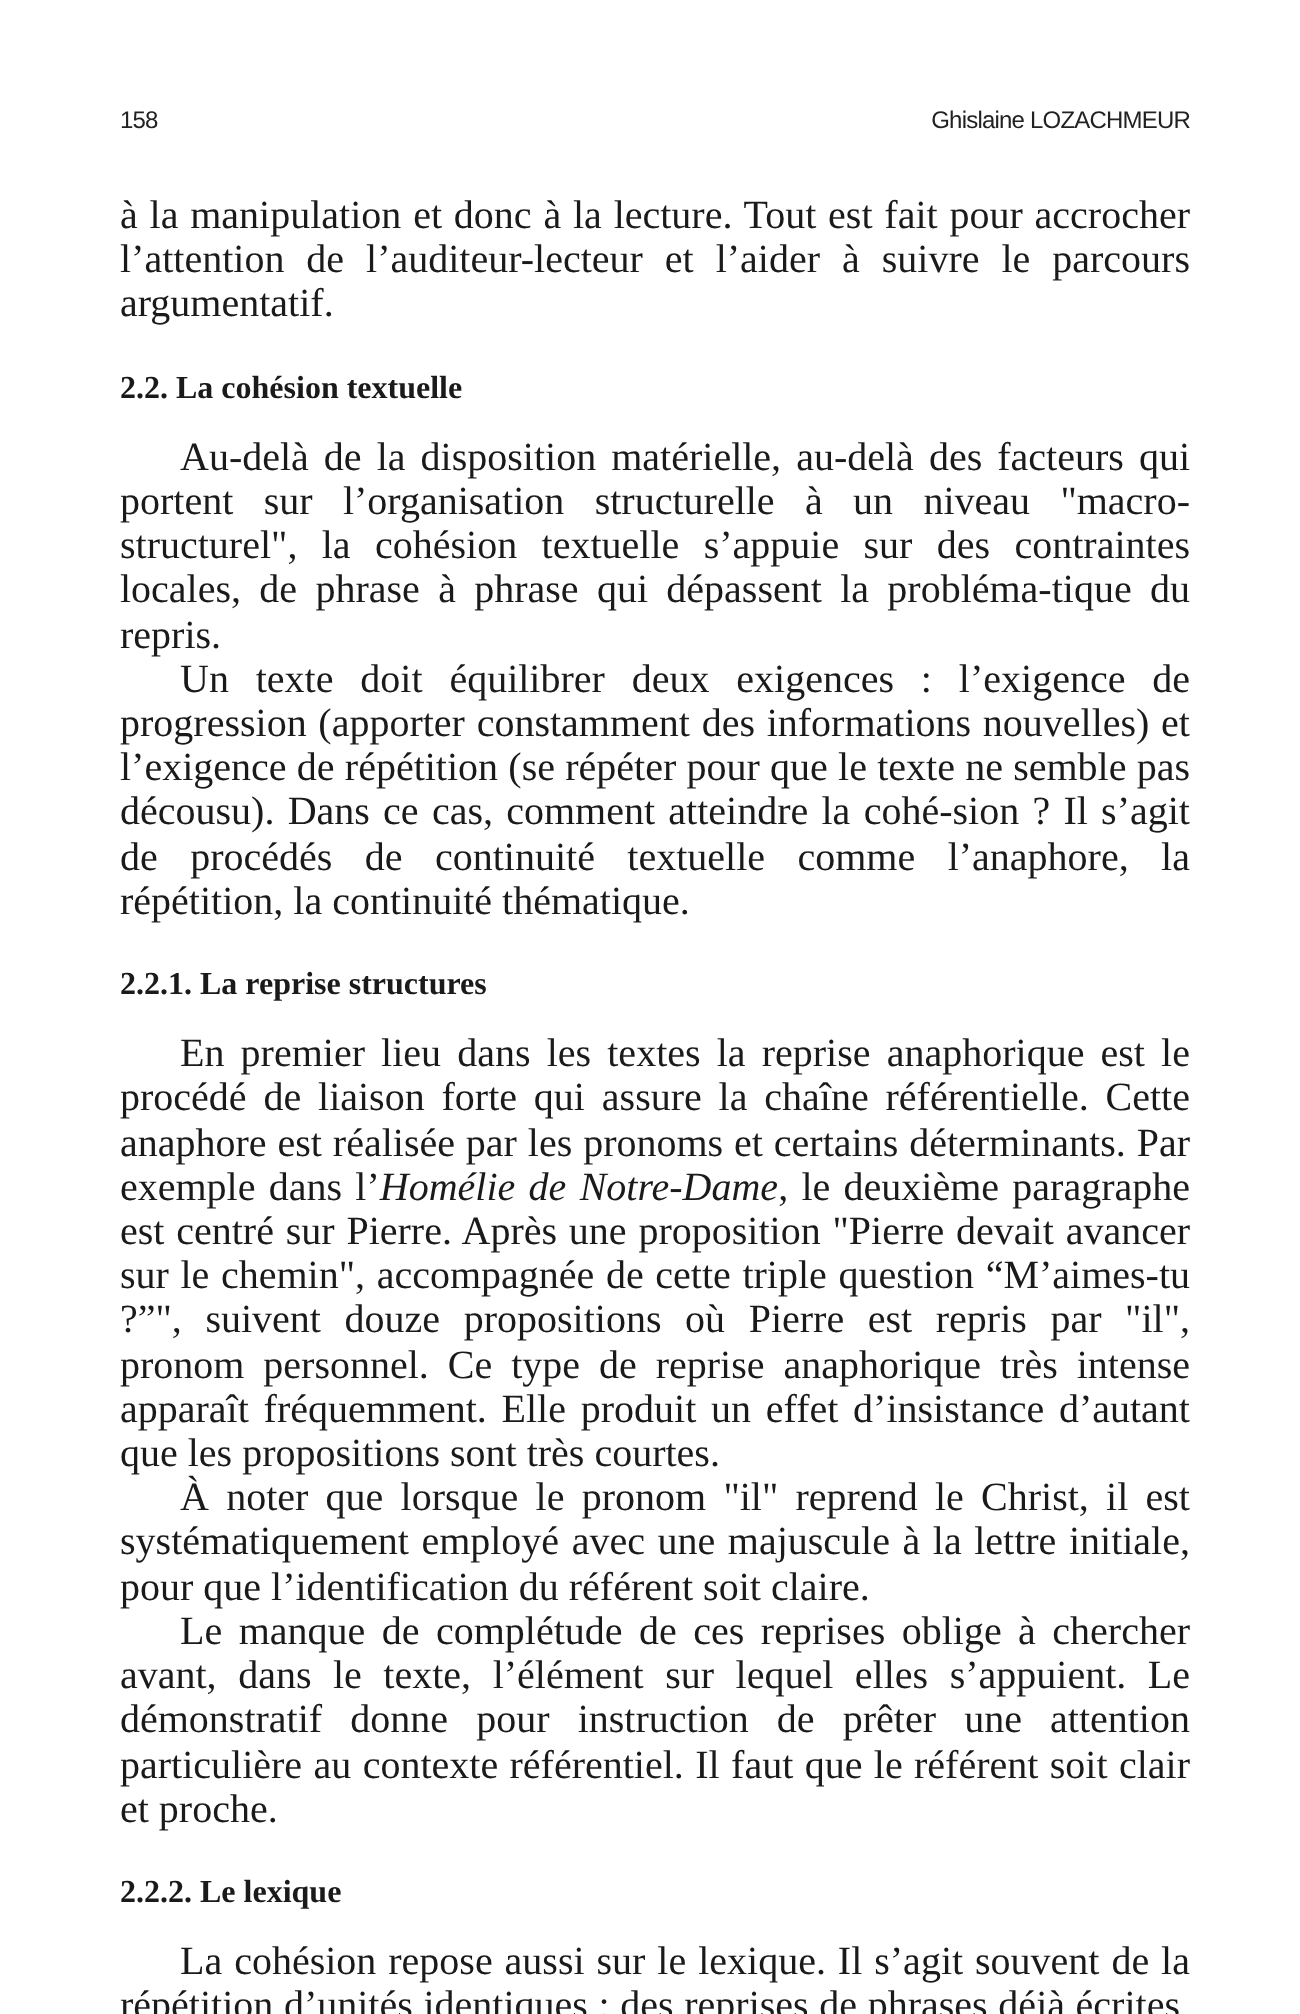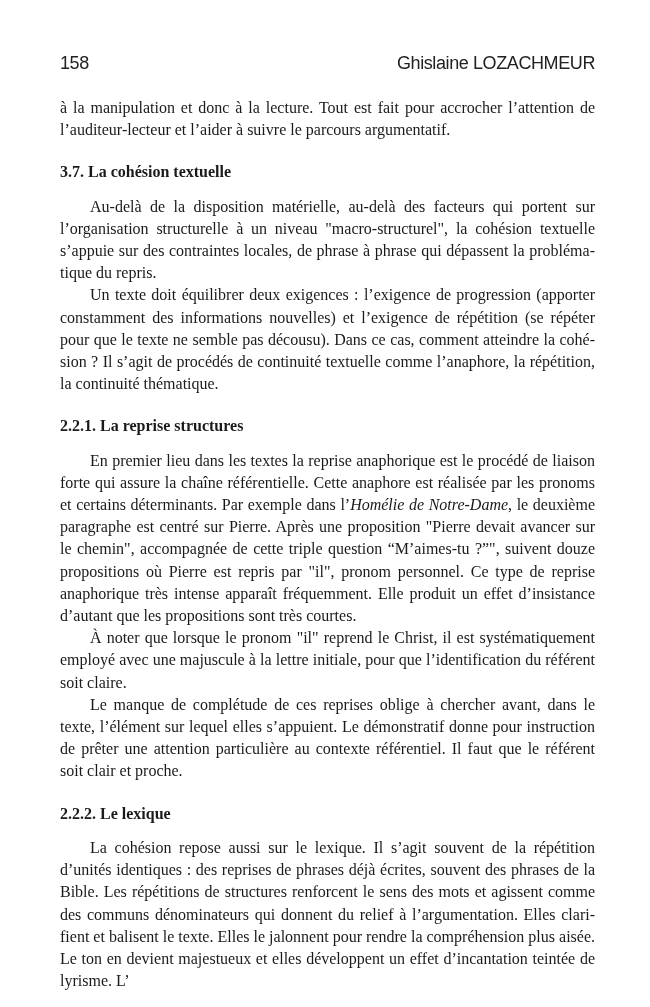--- a/index.html
+++ b/index.html
@@ -5,26 +5,26 @@
   html, body { margin: 0; padding: 0; background: #ffffff; }
   body { width: 650px; height: 1007px; position: relative; overflow: hidden; }
   .page {
     position: absolute; left: 60px; top: 0; width: 535px;
     font-family: "Liberation Serif", "DejaVu Serif", serif;
     color: #1a1a1a;
   }
   .running-head {
     position: absolute; top: 53px; left: 0; width: 535px;
     font-family: "Liberation Sans", "DejaVu Sans", sans-serif;
-    font-size: 18px; letter-spacing: -0.4px; color: #222;
+    font-size: 12px; letter-spacing: -0.4px; color: #222;
     display: flex; justify-content: space-between;
   }
   .body-text { position: absolute; top: 97px; left: 0; width: 535px; }
   p {
-    margin: 0; font-size: 16px; line-height: 22.2px;
+    margin: 0; font-size: 20px; line-height: 22.2px;
     text-align: justify; hyphens: none;
   }
   p.indent { text-indent: 30px; }
   h2 {
     margin: 0; font-size: 16px; font-weight: bold; line-height: 22.2px;
   }
   .gap-before-h { height: 20px; }
   .gap-after-h { height: 12px; }
   i { }
 </style>
@@ -34,21 +34,21 @@
 <div class="page">
   <div class="running-head">
     <span>158</span>
     <span>Ghislaine LOZACHMEUR</span>
   </div>
 
   <div class="body-text">
     <p>à la manipulation et donc à la lecture. Tout est fait pour accrocher l’attention de l’auditeur-lecteur et l’aider à suivre le parcours argumentatif.</p>
 
     <div class="gap-before-h"></div>
-    <h2>3.7. La cohésion textuelle</h2>
+    <h2>2.2. La cohésion textuelle</h2>
     <div class="gap-after-h"></div>
     <p class="indent">Au-delà de la disposition matérielle, au-delà des facteurs qui portent sur l’organisation structurelle à un niveau "macro-structurel", la cohésion textuelle s’appuie sur des contraintes locales, de phrase à phrase qui dépassent la probléma-tique du repris.</p>
     <p class="indent">Un texte doit équilibrer deux exigences : l’exigence de progression (apporter constamment des informations nouvelles) et l’exigence de répétition (se répéter pour que le texte ne semble pas décousu). Dans ce cas, comment atteindre la cohé-sion ? Il s’agit de procédés de continuité textuelle comme l’anaphore, la répétition, la continuité thématique.</p>
 
     <div class="gap-before-h"></div>
     <h2>2.2.1. La reprise structures</h2>
     <div class="gap-after-h"></div>
     <p class="indent"><span>En premier lieu dans les textes la reprise anaphorique est le procédé de liaison forte qui assure la chaîne référentielle. Cette anaphore est réalisée par les pronoms et certains déterminants. Par exemple dans l’</span><i>Homélie de Notre-Dame</i><span>, le deuxième paragraphe est centré sur Pierre. Après une proposition "Pierre devait avancer sur le chemin", accompagnée de cette triple question “M’aimes-tu ?”", suivent douze propositions où Pierre est repris par "il", pronom personnel. Ce type de reprise anaphorique très intense apparaît fréquemment. Elle produit un effet d’insistance d’autant que les propositions sont très courtes.</span></p>
     <p class="indent">À noter que lorsque le pronom "il" reprend le Christ, il est systématiquement employé avec une majuscule à la lettre initiale, pour que l’identification du référent soit claire.</p>
     <p class="indent">Le manque de complétude de ces reprises oblige à chercher avant, dans le texte, l’élément sur lequel elles s’appuient. Le démonstratif donne pour instruction de prêter une attention particulière au contexte référentiel. Il faut que le référent soit clair et proche.</p>

